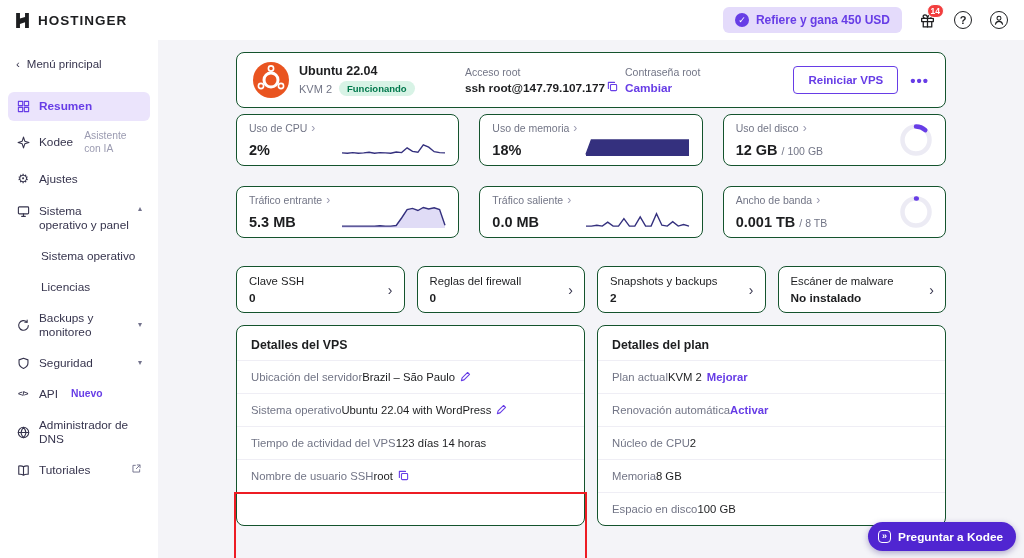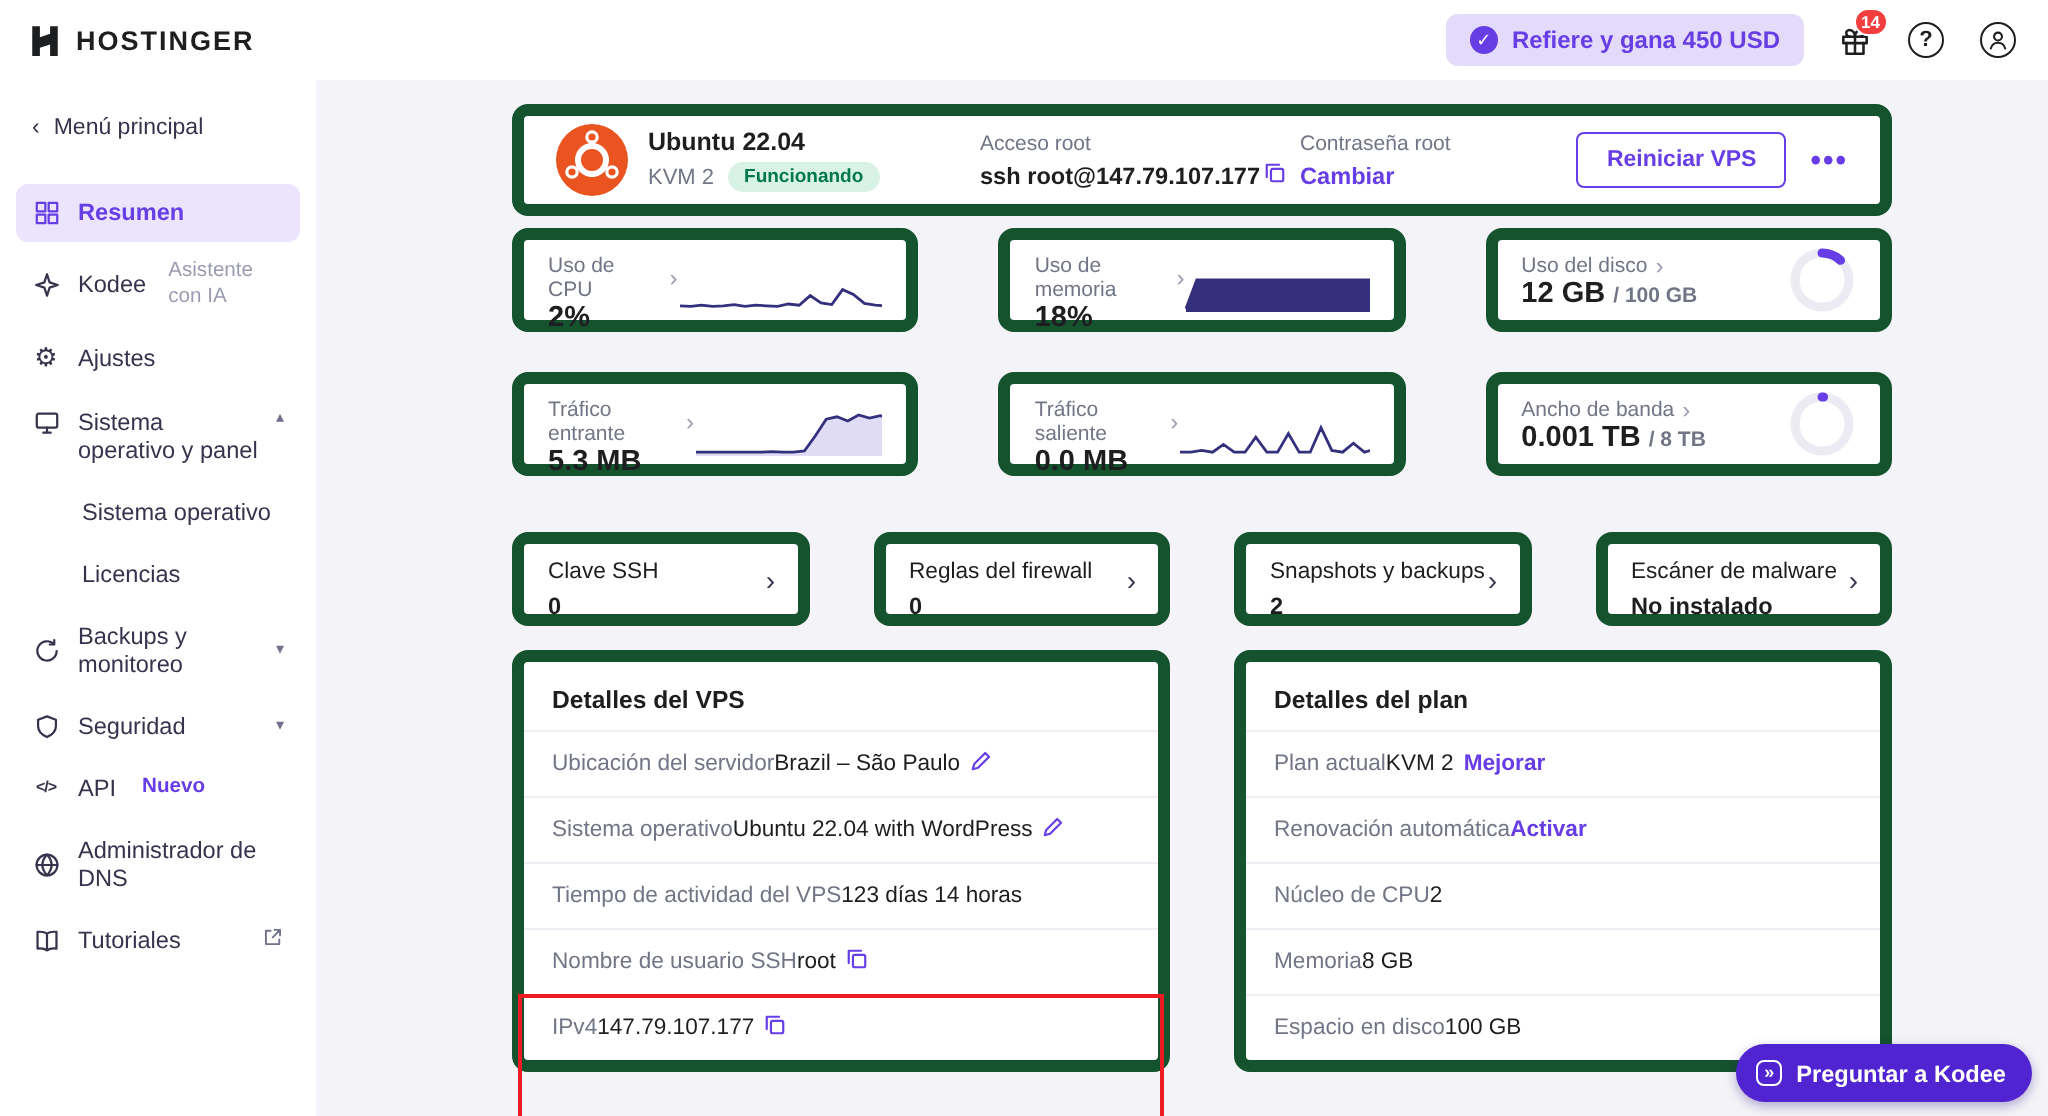--- a/index.html
+++ b/index.html
@@ -36,21 +36,21 @@
     border-radius:6px; color:#36344d; font-size:11.8px; cursor:pointer; line-height:1.25; }
   .side-item.active { background:#ebe4fc; color:#673de6; font-weight:bold; }
   .s-icon { width:14px; flex:none; display:flex; align-items:center; justify-content:center; }
   .note { color:#9b9bb1; font-size:10.3px; margin-left:2px; }
   .note-new { color:#673de6; font-size:10.3px; font-weight:bold; margin-left:4px; }
   .caret { margin-left:auto; color:#72728c; font-size:8px; }
   .side-child { padding-left:33px; }
   
   .main { flex:1; background:#f4f4f8; overflow:hidden; padding-top:12px; }
   .content { width:710px; margin:0 auto; }
-  .card { background:#fff; border:6px solid #14532d; border-radius:8px;margin-left:20px; }
+  .card { background:#fff; border:1px solid #14532d; border-radius:8px; }
   
   .server-card { display:flex; align-items:center; padding:10px 16px; height:56px; margin-bottom:6px; }
   .os-block { display:flex; align-items:center; gap:10px; width:212px; }
   .os-name { font-weight:bold; font-size:12.5px; }
   .plan-row { display:flex; align-items:center; gap:7px; margin-top:3px; }
   .plan-name { color:#727586; font-size:11px; }
   .status-badge { background:#d8f3e6; color:#00784c; font-size:9.5px; font-weight:bold;
     padding:2px 8px; border-radius:9px; }
   .mini-label { color:#727586; font-size:10.5px; }
   .mini-value { font-weight:bold; font-size:11.8px; margin-top:3px; display:flex; align-items:center; gap:2px; }
@@ -64,21 +64,21 @@
     letter-spacing:1px; }
   
   .metrics-grid { display:grid; grid-template-columns:repeat(3,1fr); column-gap:12px; row-gap:20px;
     margin-bottom:28px;gap:20px; }
   .metric-card { display:flex; align-items:center; justify-content:space-between; height:52px;
     padding:7px 12px; }
   .metric-left { display:flex; flex-direction:column; justify-content:space-between; height:100%; }
   .metric-label { color:#727586; font-size:10.5px; display:flex; align-items:center; gap:4px; cursor:pointer; }
   .chev { color:#9b9bb1; font-size:12px; line-height:10px; }
   .metric-value { font-weight:bold; font-size:14.5px; }
-  .metric-total { color:#727586; font-weight:bold; font-size:10.5px; }
+  .metric-total { color:#727586; font-weight:normal; font-size:10.5px; }
   
   .quick-grid { display:grid; grid-template-columns:repeat(4,1fr); gap:12px; margin-bottom:12px; }
   .quick-card { position:relative; height:47px; padding:8px 12px; cursor:pointer; }
   .quick-label { font-size:11.3px; color:#1d1e20; }
   .quick-value { font-weight:bold; font-size:11.8px; margin-top:4px; }
   .quick-chev { position:absolute; right:11px; top:50%; transform:translateY(-50%);
     color:#36344d; font-size:14px; }
   
   .details-grid { display:grid; grid-template-columns:1fr 1fr; gap:12px; }
   .detail-card { position:relative; overflow:visible; }
@@ -429,32 +429,20 @@
             <span class="d-val">
                 <span>root</span>
               <span>
                 <svg class="stroke" width="11" height="11" viewBox="0 0 12 12" style="color:#673de6">
                     <rect x="3.8" y="3.8" width="6.7" height="6.7" rx="1"></rect>
                     <path d="M1.5 8.2v-6.7h6.7"></path>
                   </svg>
               </span>
               </span>
           </div>
-          <div class="detail-row">
-            <span class="d-label">IPv4</span>
-            <span class="d-val">
-                <span>147.79.107.177</span>
-              <span>
-                <svg class="stroke" width="11" height="11" viewBox="0 0 12 12" style="color:#673de6">
-                    <rect x="3.8" y="3.8" width="6.7" height="6.7" rx="1"></rect>
-                    <path d="M1.5 8.2v-6.7h6.7"></path>
-                  </svg>
-              </span>
-              </span>
-          </div>
 
           <div class="annotation" style="border-color: rgb(237, 28, 36);"></div>
         </section>
 
         <section class="card detail-card">
           <div class="detail-title">Detalles del plan</div>
 
           <div class="detail-row">
             <span class="d-label">Plan actual</span>
             <span class="d-val">

